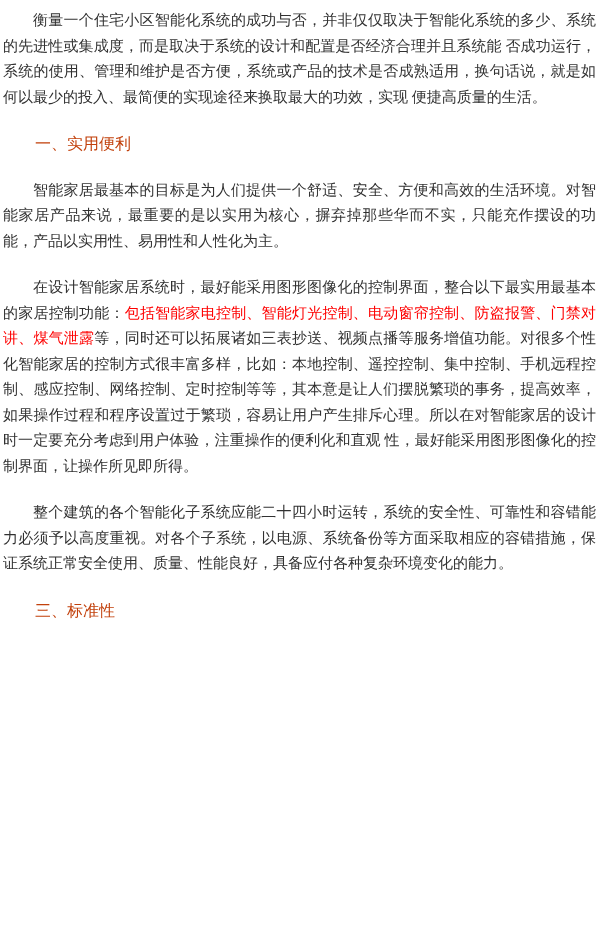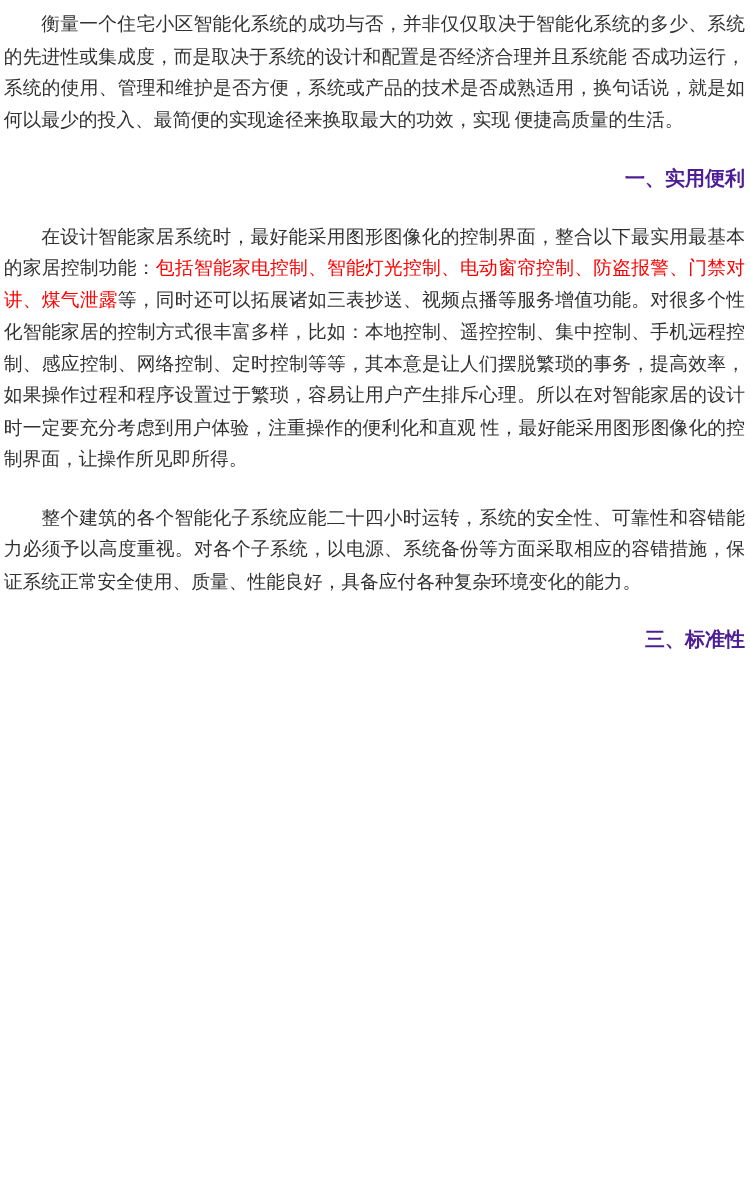--- a/index.html
+++ b/index.html
@@ -21,39 +21,40 @@
     text-align: justify;
   }
   .para {
     margin: 0 0 21px 0;
     text-indent: 2em;
   }
   .heading {
     margin: 0 0 21px 0;
     text-indent: 2em;
     font-size: 16px;
-    font-weight: 700;
+    font-weight: 400;
     line-height: 25.5px;
-    color: #4c1d95;
-    text-align: right;
+    color: #c2410c;
+    text-align: left;
   }
   .red {
     color: #fe0000;
   }
 </style>
 </head>
 <body>
 
 <div class="page">
 
   <p class="para">衡量一个住宅小区智能化系统的成功与否，并非仅仅取决于智能化系统的多少、系统的先进性或集成度，而是取决于系统的设计和配置是否经济合理并且系统能 否成功运行，系统的使用、管理和维护是否方便，系统或产品的技术是否成熟适用，换句话说，就是如何以最少的投入、最简便的实现途径来换取最大的功效，实现 便捷高质量的生活。</p>
 
 
   <h2 class="heading">一、实用便利</h2>
 
+  <p class="para">智能家居最基本的目标是为人们提供一个舒适、安全、方便和高效的生活环境。对智能家居产品来说，最重要的是以实用为核心，摒弃掉那些华而不实，只能充作摆设的功能，产品以实用性、易用性和人性化为主。</p>
 
   <p class="para"><span>在设计智能家居系统时，最好能采用图形图像化的控制界面，整合以下最实用最基本的家居控制功能：</span><span class="red">包括智能家电控制、智能灯光控制、电动窗帘控制、防盗报警、门禁对讲、煤气泄露</span><span>等，同时还可以拓展诸如三表抄送、视频点播等服务增值功能。对很多个性化智能家居的控制方式很丰富多样，比如：本地控制、遥控控制、集中控制、手机远程控制、感应控制、网络控制、定时控制等等，其本意是让人们摆脱繁琐的事务，提高效率，如果操作过程和程序设置过于繁琐，容易让用户产生排斥心理。所以在对智能家居的设计时一定要充分考虑到用户体验，注重操作的便利化和直观 性，最好能采用图形图像化的控制界面，让操作所见即所得。</span></p>
 
 
   <p class="para">整个建筑的各个智能化子系统应能二十四小时运转，系统的安全性、可靠性和容错能力必须予以高度重视。对各个子系统，以电源、系统备份等方面采取相应的容错措施，保证系统正常安全使用、质量、性能良好，具备应付各种复杂环境变化的能力。</p>
 
   <h2 class="heading">三、标准性</h2>
 
 
 

